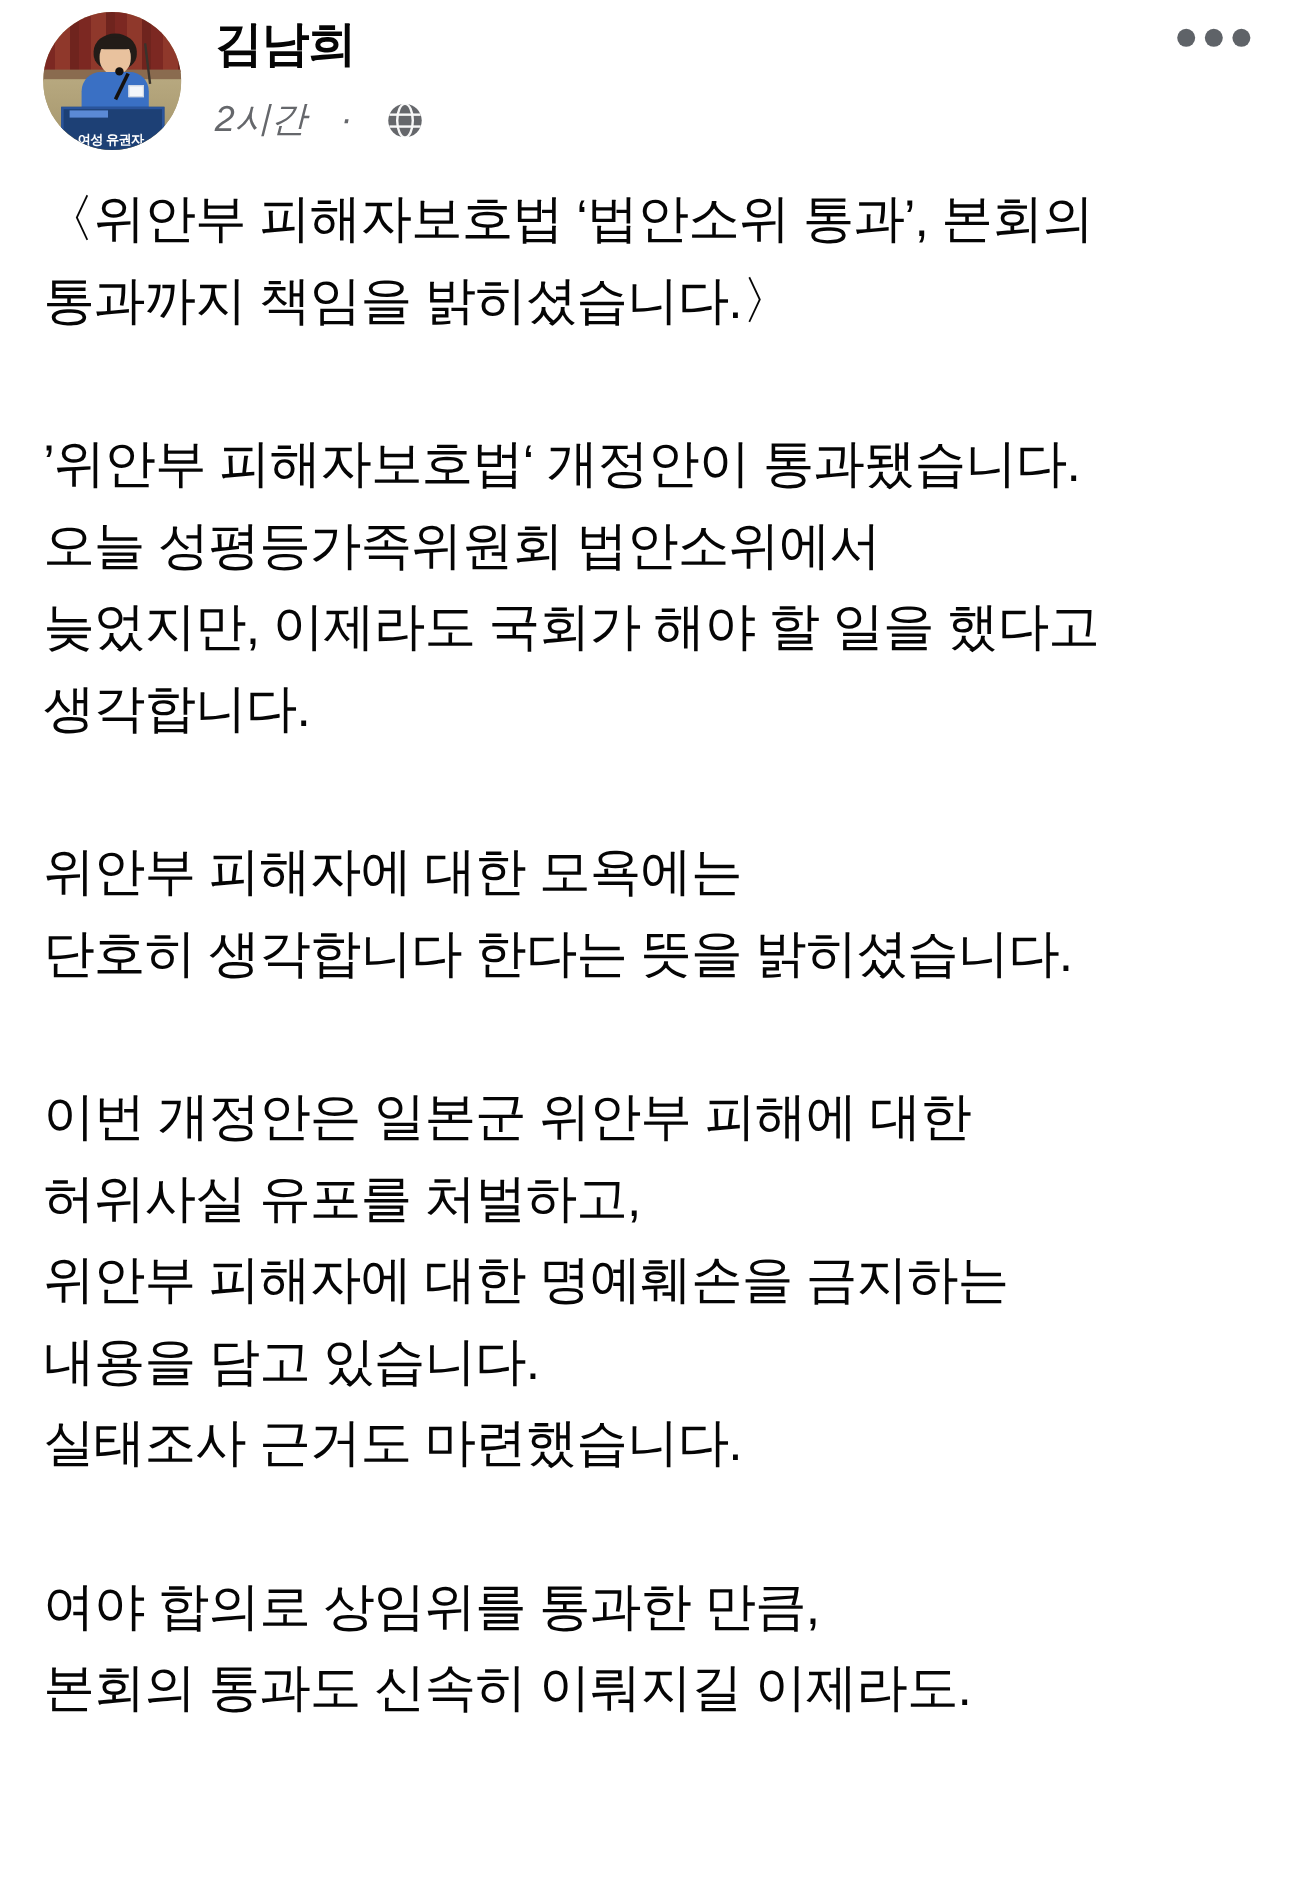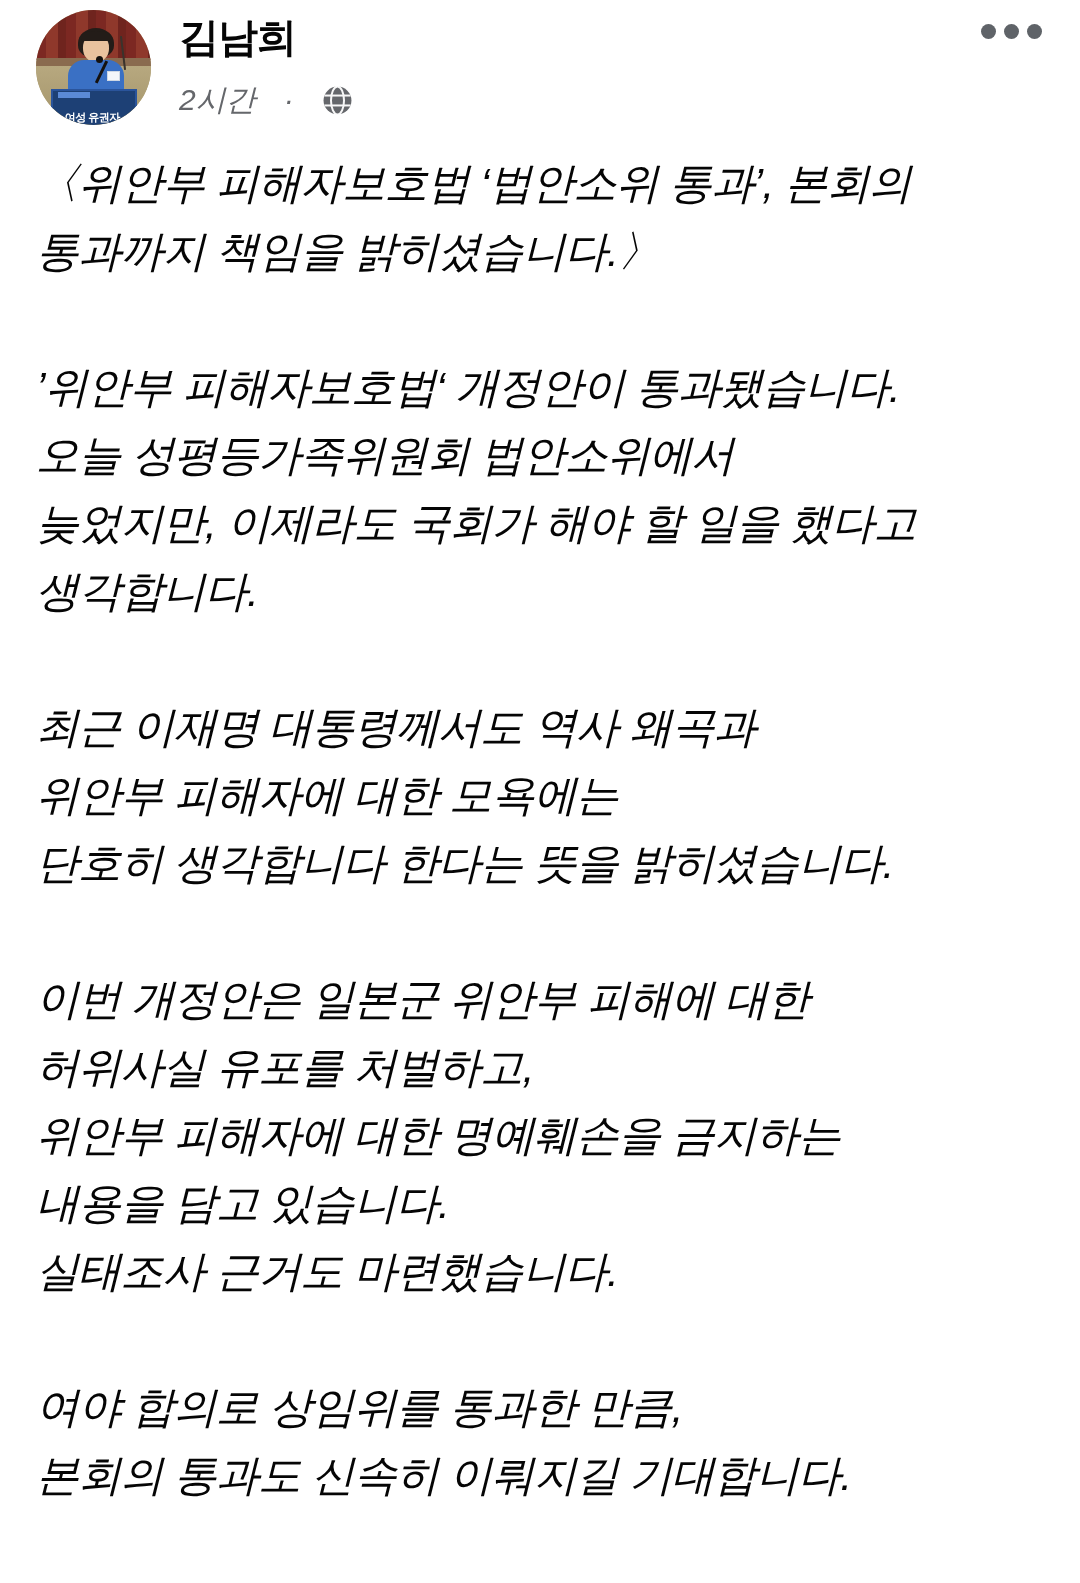--- a/index.html
+++ b/index.html
@@ -74,21 +74,21 @@
     width:15px;height:15px;border-radius:50%;
     background:#5f6368;display:block;
   }
   
   .post-body{
     padding:24px 30px 0 36px;
     color:var(--text);
     font-size:43px;line-height:68px;
     letter-spacing:-0.8px;
   }
-  .paragraph{margin:0 0 68px 0;font-style:italic;}
+  .paragraph{margin:0 0 68px 0;}
   .paragraph:last-child{margin-bottom:0;}
   .line{white-space:nowrap;}
 </style>
 </head>
 <body>
 
 <div class="page">
 
   <header class="post-header">
 
@@ -141,30 +141,29 @@
         <div class="line">〈위안부 피해자보호법 ‘법안소위 통과’, 본회의</div>
         <div class="line">통과까지 책임을 밝히셨습니다.〉</div>
       </div>
       <div class="paragraph">
         <div class="line">’위안부 피해자보호법‘ 개정안이 통과됐습니다.</div>
         <div class="line">오늘 성평등가족위원회 법안소위에서</div>
         <div class="line">늦었지만, 이제라도 국회가 해야 할 일을 했다고</div>
         <div class="line">생각합니다.</div>
       </div>
       <div class="paragraph">
-        <div class="line">최근 이재명 대통령께서도 역사 왜곡과</div>
         <div class="line">위안부 피해자에 대한 모욕에는</div>
         <div class="line">단호히 생각합니다 한다는 뜻을 밝히셨습니다.</div>
       </div>
       <div class="paragraph">
         <div class="line">이번 개정안은 일본군 위안부 피해에 대한</div>
         <div class="line">허위사실 유포를 처벌하고,</div>
         <div class="line">위안부 피해자에 대한 명예훼손을 금지하는</div>
         <div class="line">내용을 담고 있습니다.</div>
         <div class="line">실태조사 근거도 마련했습니다.</div>
       </div>
       <div class="paragraph">
         <div class="line">여야 합의로 상임위를 통과한 만큼,</div>
-        <div class="line">본회의 통과도 신속히 이뤄지길 기대합니다.</div>
+        <div class="line">본회의 통과도 신속히 이뤄지길 이제라도.</div>
       </div>
     </main>
 
 </div>
 
 </body></html>

